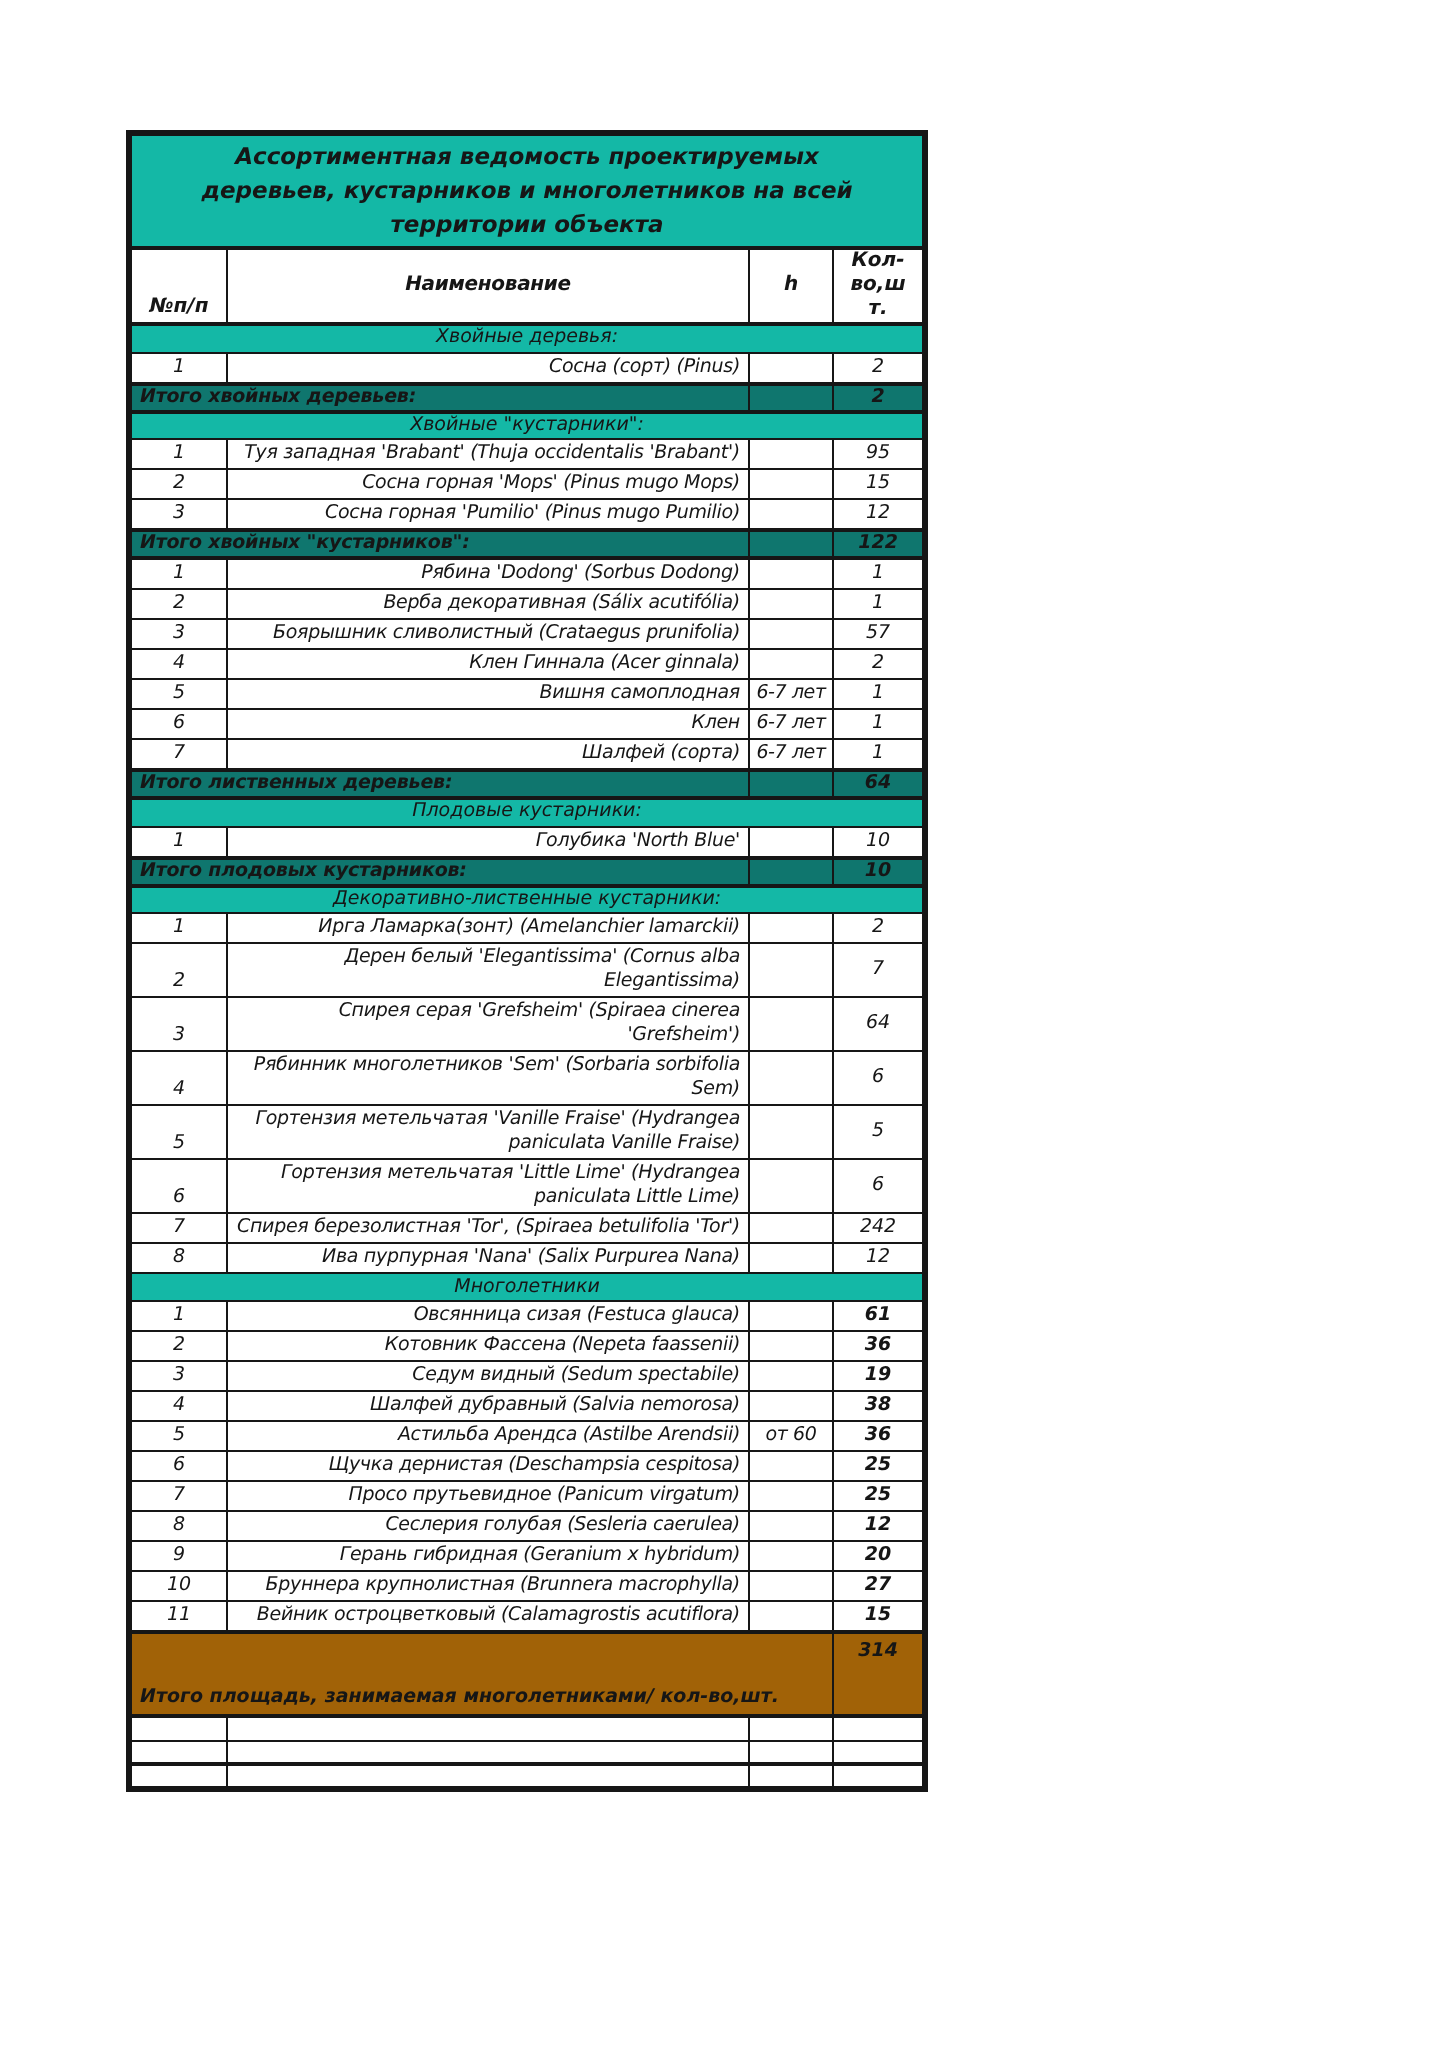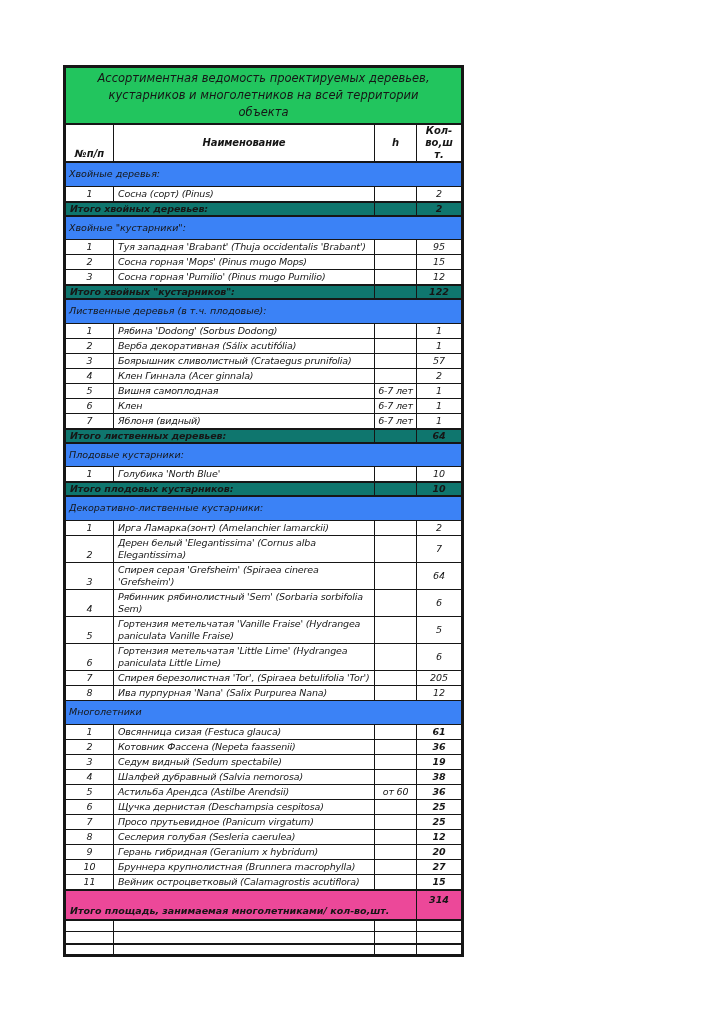--- a/index.html
+++ b/index.html
@@ -14,47 +14,47 @@
     border-collapse:collapse; table-layout:fixed; width:398px;
     border:3px solid #161616;
   }
   td {
     border:1px solid #161616;
     font-size:9.5px; line-height:12px; height:15px;
     padding:0 3px; vertical-align:middle; overflow:hidden;
     word-wrap:break-word;
   }
   tr.title td {
-    background:#22c55e; height:46px;
+    background:#14b8a6; height:46px;
     border-bottom-width:2px;
-    text-align:center; font-weight:normal; font-size:11.5px; line-height:17px;
+    text-align:center; font-weight:bold; font-size:11.5px; line-height:17px;
     padding:2px 18px;
   }
   tr.head td {
     font-weight:bold; height:32px; text-align:center;
     border-bottom-width:2px; font-size:10px; line-height:12px;
     background:#ffffff;
   }
   tr.head td.c-qty { padding:0 6px; }
   tr.section td {
-    background:#3b82f6; text-align:left; height:24px;
+    background:#14b8a6; text-align:center; height:14px;
   }
   td.c-num  { text-align:center; vertical-align:bottom; padding-bottom:1px; }
-  td.c-name { text-align:left; padding:1px 4px 1px 4px; letter-spacing:-0.15px; }
+  td.c-name { text-align:right; padding:1px 4px 1px 4px; letter-spacing:-0.15px; }
   td.c-h    { text-align:center; letter-spacing:-0.2px; }
   td.c-qty  { text-align:center; }
   td.c-qty.bold { font-weight:bold; }
   tr.total td {
     background:#0f766e; font-weight:bold;
     border-top-width:2px; border-bottom-width:2px; height:14px;
   }
   tr.total td.c-label { text-align:left; padding:0 4px; letter-spacing:-0.1px; }
   tr.grand td {
-    background:#ec4899; font-weight:bold;
-    border-top-width:2px; border-bottom-width:2px; height:30px;
+    background:#a16207; font-weight:bold;
+    border-top-width:2px; border-bottom-width:2px; height:42px;
   }
   tr.grand td.c-label { vertical-align:bottom; text-align:left; padding:2px 4px; }
   tr.grand td.c-qty { vertical-align:top; padding-top:3px; }
   tr.empty td { height:12px; }
   tr.empty.last td { border-top-width:2px; }
 </style>
 </head>
 <body>
 
 <div class="sheet">
@@ -108,23 +108,20 @@
           <td class="c-num">3</td>
           <td class="c-name">Сосна горная 'Pumilio' (Pinus mugo Pumilio)</td>
           <td class="c-h"></td>
           <td class="c-qty">12</td>
         </tr>
         <tr class="total">
           <td class="c-label" colspan="2">Итого хвойных "кустарников":</td>
           <td class="c-h"></td>
           <td class="c-qty">122</td>
         </tr>
-        <tr class="section">
-          <td class="c-section" colspan="4">Лиственные деревья (в т.ч. плодовые):</td>
-        </tr>
         <tr class="item">
           <td class="c-num">1</td>
           <td class="c-name">Рябина 'Dodong' (Sorbus Dodong)</td>
           <td class="c-h"></td>
           <td class="c-qty">1</td>
         </tr>
         <tr class="item">
           <td class="c-num">2</td>
           <td class="c-name">Верба декоративная (Sálix acutifólia)</td>
           <td class="c-h"></td>
@@ -149,21 +146,21 @@
           <td class="c-qty">1</td>
         </tr>
         <tr class="item">
           <td class="c-num">6</td>
           <td class="c-name">Клен</td>
           <td class="c-h">6-7 лет</td>
           <td class="c-qty">1</td>
         </tr>
         <tr class="item">
           <td class="c-num">7</td>
-          <td class="c-name">Яблоня (видный)</td>
+          <td class="c-name">Шалфей (сорта)</td>
           <td class="c-h">6-7 лет</td>
           <td class="c-qty">1</td>
         </tr>
         <tr class="total">
           <td class="c-label" colspan="2">Итого лиственных деревьев:</td>
           <td class="c-h"></td>
           <td class="c-qty">64</td>
         </tr>
         <tr class="section">
           <td class="c-section" colspan="4">Плодовые кустарники:</td>
@@ -195,41 +192,41 @@
           <td class="c-qty">7</td>
         </tr>
         <tr class="item">
           <td class="c-num">3</td>
           <td class="c-name">Спирея серая 'Grefsheim' (Spiraea cinerea 'Grefsheim')</td>
           <td class="c-h"></td>
           <td class="c-qty">64</td>
         </tr>
         <tr class="item">
           <td class="c-num">4</td>
-          <td class="c-name">Рябинник рябинолистный 'Sem' (Sorbaria sorbifolia Sem)</td>
+          <td class="c-name">Рябинник многолетников 'Sem' (Sorbaria sorbifolia Sem)</td>
           <td class="c-h"></td>
           <td class="c-qty">6</td>
         </tr>
         <tr class="item">
           <td class="c-num">5</td>
           <td class="c-name">Гортензия метельчатая 'Vanille Fraise' (Hydrangea paniculata Vanille Fraise)</td>
           <td class="c-h"></td>
           <td class="c-qty">5</td>
         </tr>
         <tr class="item">
           <td class="c-num">6</td>
           <td class="c-name">Гортензия метельчатая 'Little Lime' (Hydrangea paniculata Little Lime)</td>
           <td class="c-h"></td>
           <td class="c-qty">6</td>
         </tr>
         <tr class="item">
           <td class="c-num">7</td>
           <td class="c-name">Спирея березолистная 'Tor', (Spiraea betulifolia 'Tor')</td>
           <td class="c-h"></td>
-          <td class="c-qty">205</td>
+          <td class="c-qty">242</td>
         </tr>
         <tr class="item">
           <td class="c-num">8</td>
           <td class="c-name">Ива пурпурная 'Nana' (Salix Purpurea Nana)</td>
           <td class="c-h"></td>
           <td class="c-qty">12</td>
         </tr>
         <tr class="section">
           <td class="c-section" colspan="4">Многолетники</td>
         </tr>

